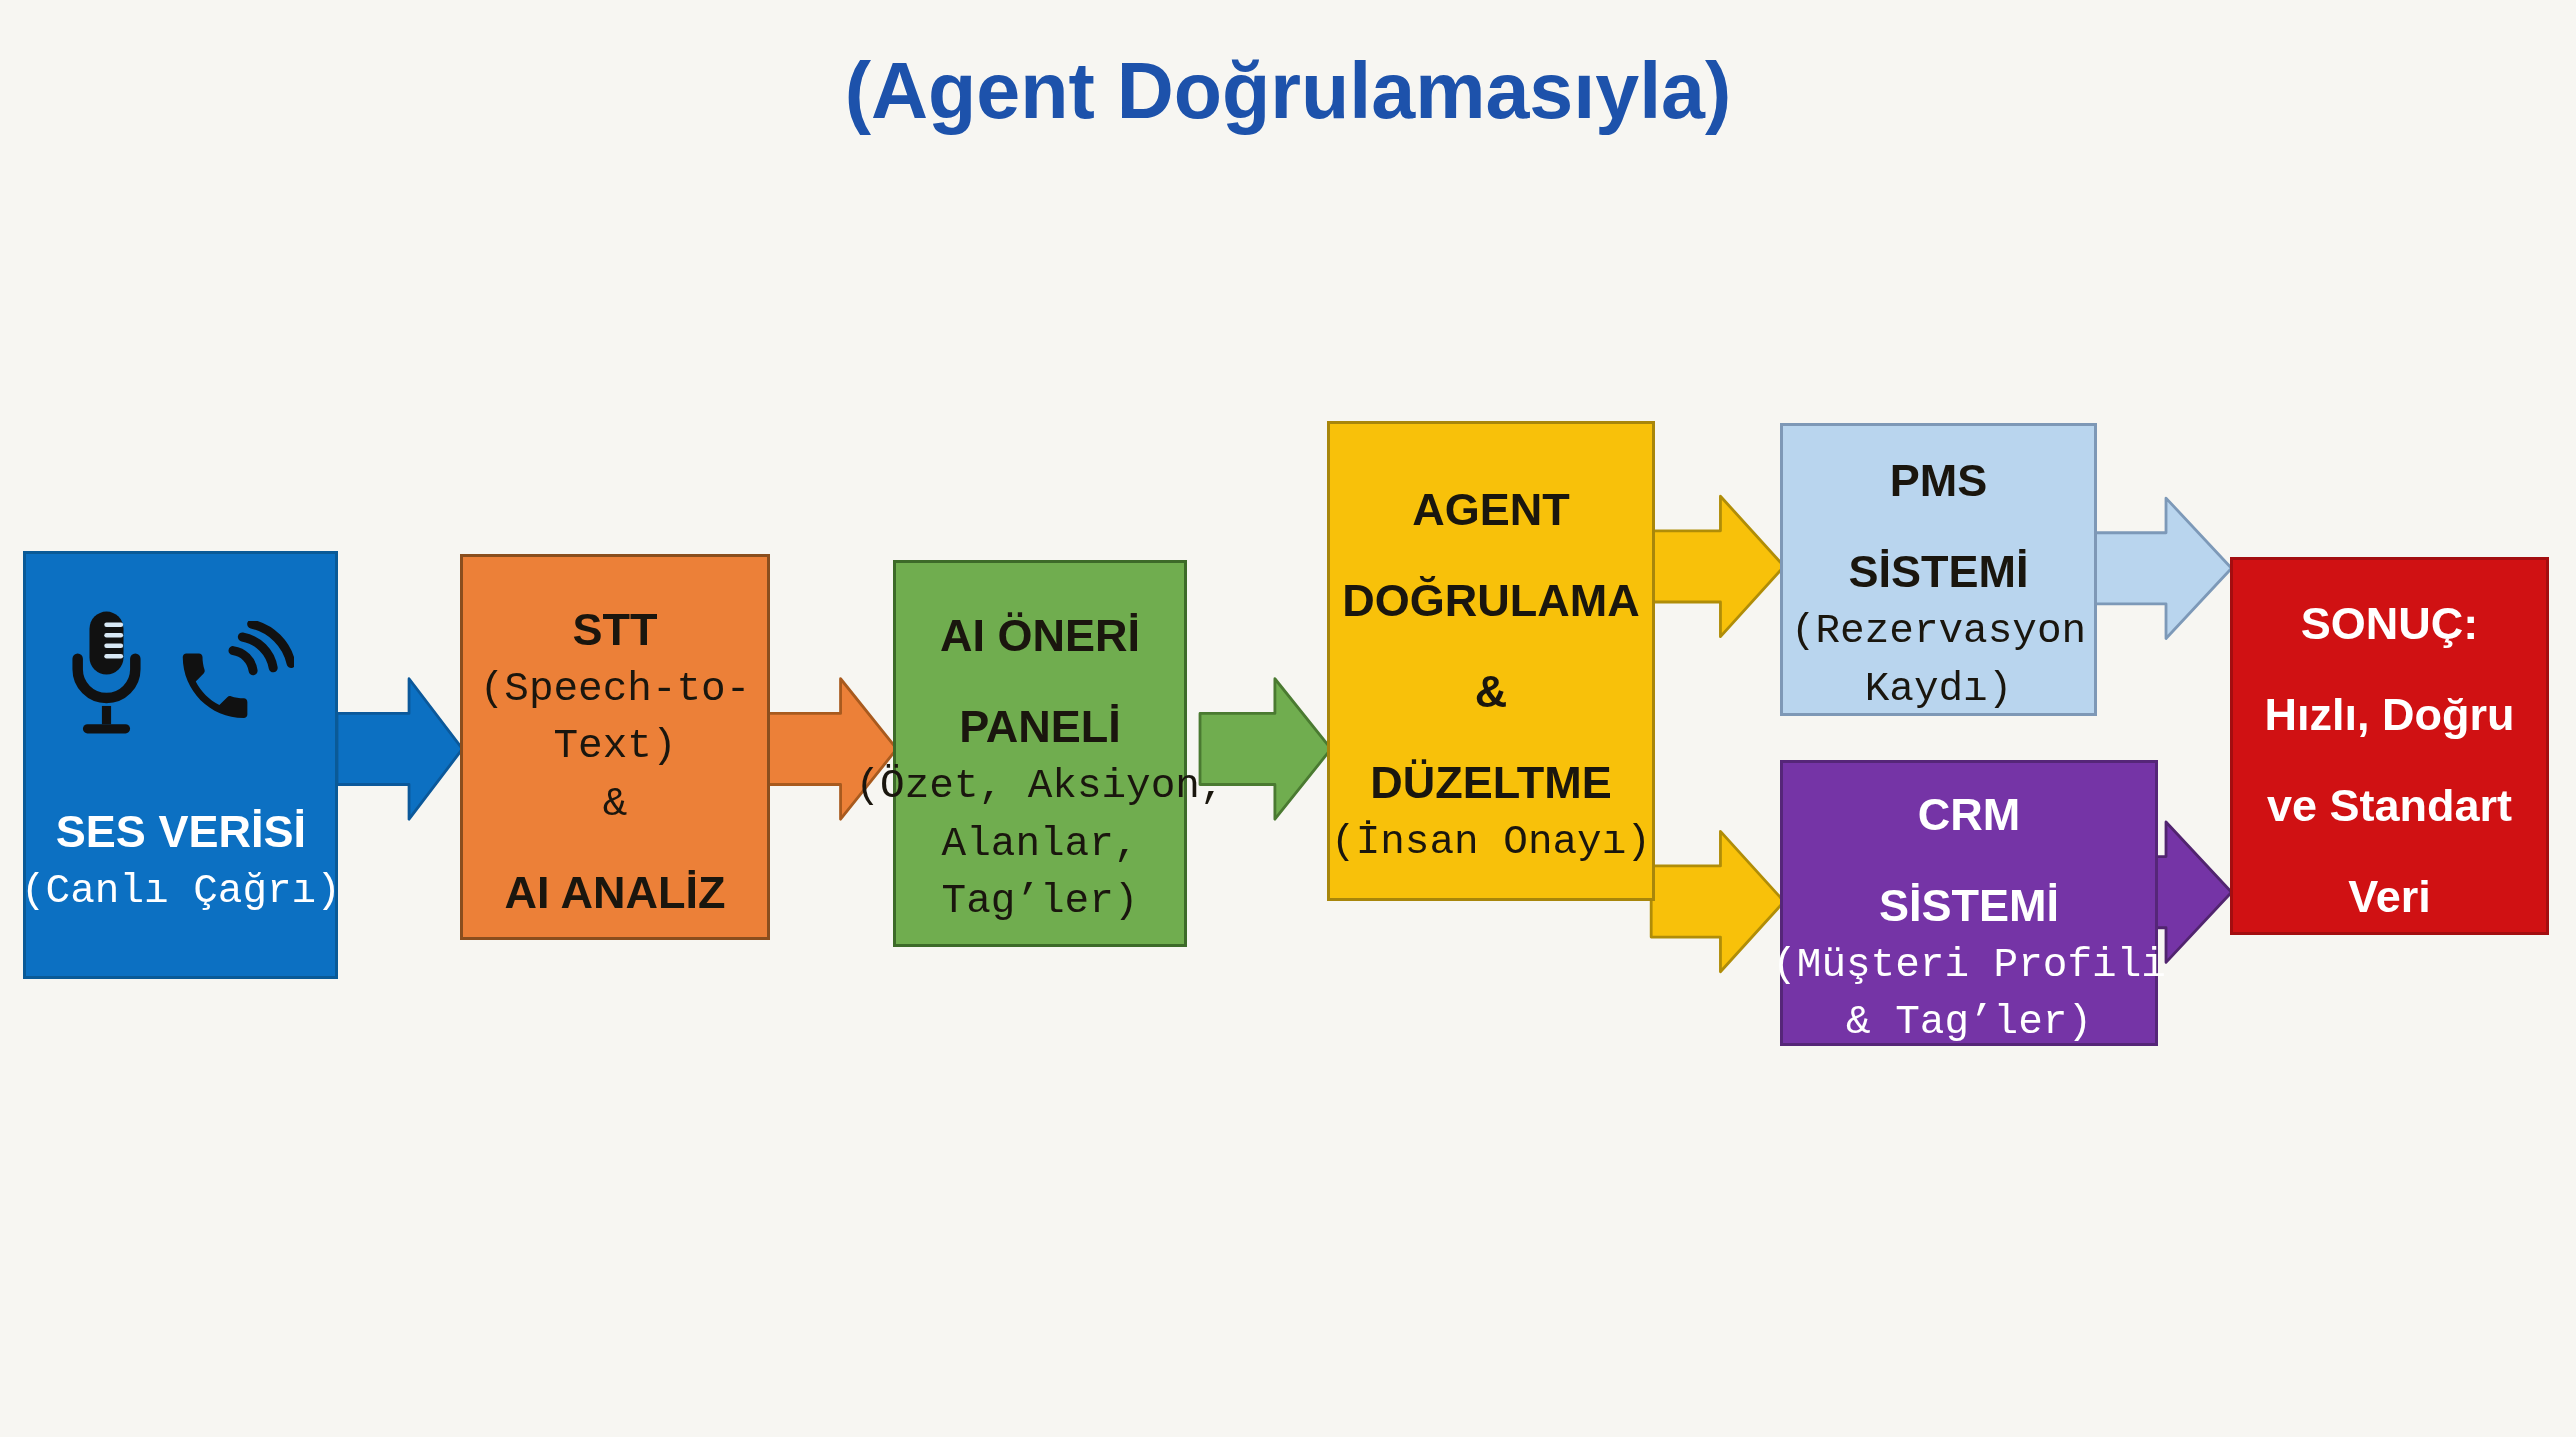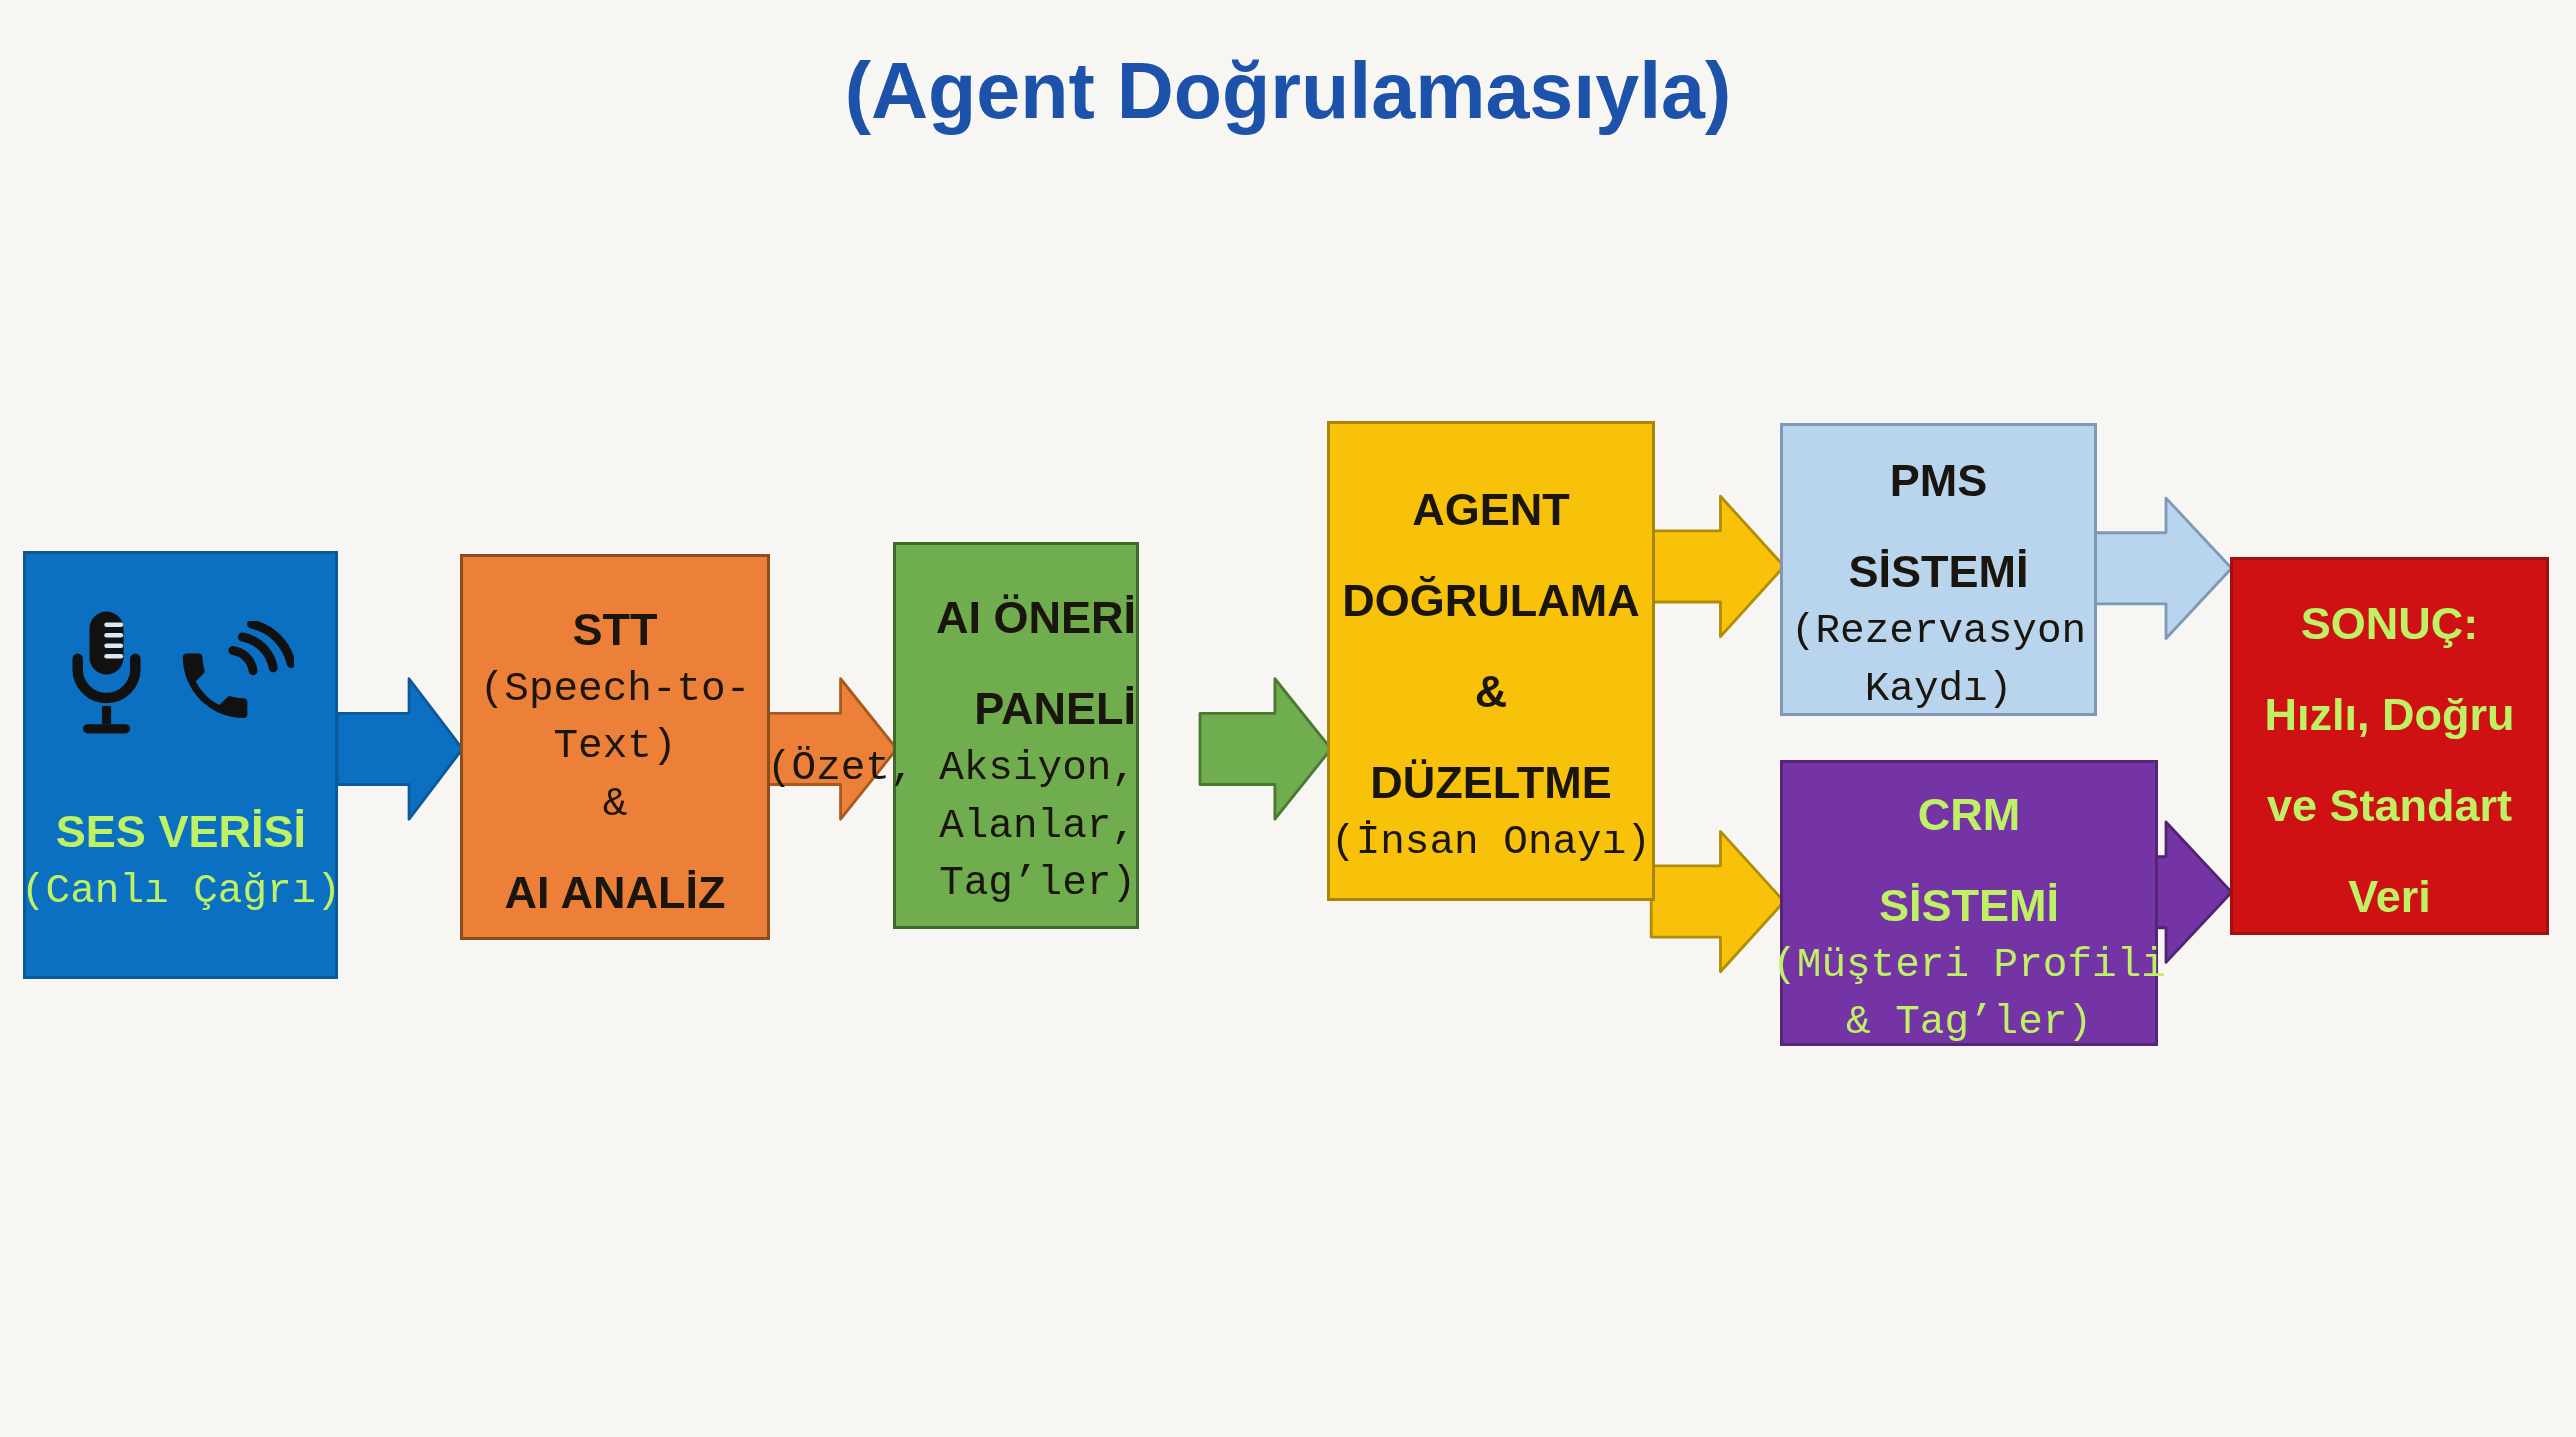--- a/index.html
+++ b/index.html
@@ -37,25 +37,25 @@
     position:absolute;
     box-sizing:border-box;
     display:flex;flex-direction:column;
     align-items:center;justify-content:center;
     text-align:center;
   }
   .node .ln{line-height:1.4;white-space:nowrap;}
   .h{font-weight:700;font-size:45px;margin-top:28px;}
   .s{font-weight:400;font-size:41px;font-family:Liberation Mono, monospace;}
   .ink-dark{color:#1a160e;}
-  .ink-white{color:#bef264;}
+  .ink-white{color:#ffffff;}
 
   .node-voice {left:23.4px;  top:551px; width:315px; height:428px; background:var(--node-blue);     border:3.7px solid #0a5a97;}
   .node-stt   {left:460px; top:554px; width:310px; height:386px; background:var(--node-orange);   border:3.7px solid #8a4e1e;}
-  .node-panel {left:893px; top:542px; width:246px; height:387px; background:var(--node-green);    border:3.7px solid #3d6a29;align-items:flex-end;}
+  .node-panel {left:893px; top:560px; width:294px; height:387px; background:var(--node-green);    border:3.7px solid #3d6a29;}
   .node-agent {left:1327px;top:421px; width:328px; height:480px; background:var(--node-yellow);   border:3.7px solid #a8860b;}
   .node-pms   {left:1780px;top:423px; width:317px; height:293px; background:var(--node-lightblue);border:3.7px solid #7e98b6;}
   .node-crm   {left:1780px;top:760px; width:378px; height:286px; background:var(--node-purple);   border:3.7px solid #552678;}
   .node-result{left:2230px;top:557px; width:319px; height:378px; background:var(--node-red);      border:3.7px solid #a30e10;}
 
   .icons-row{display:flex;flex-direction:row;align-items:center;gap:26px;margin-bottom:32px;}
   .icons-row svg{display:block;}
 </style>
 </head>
 <body>

